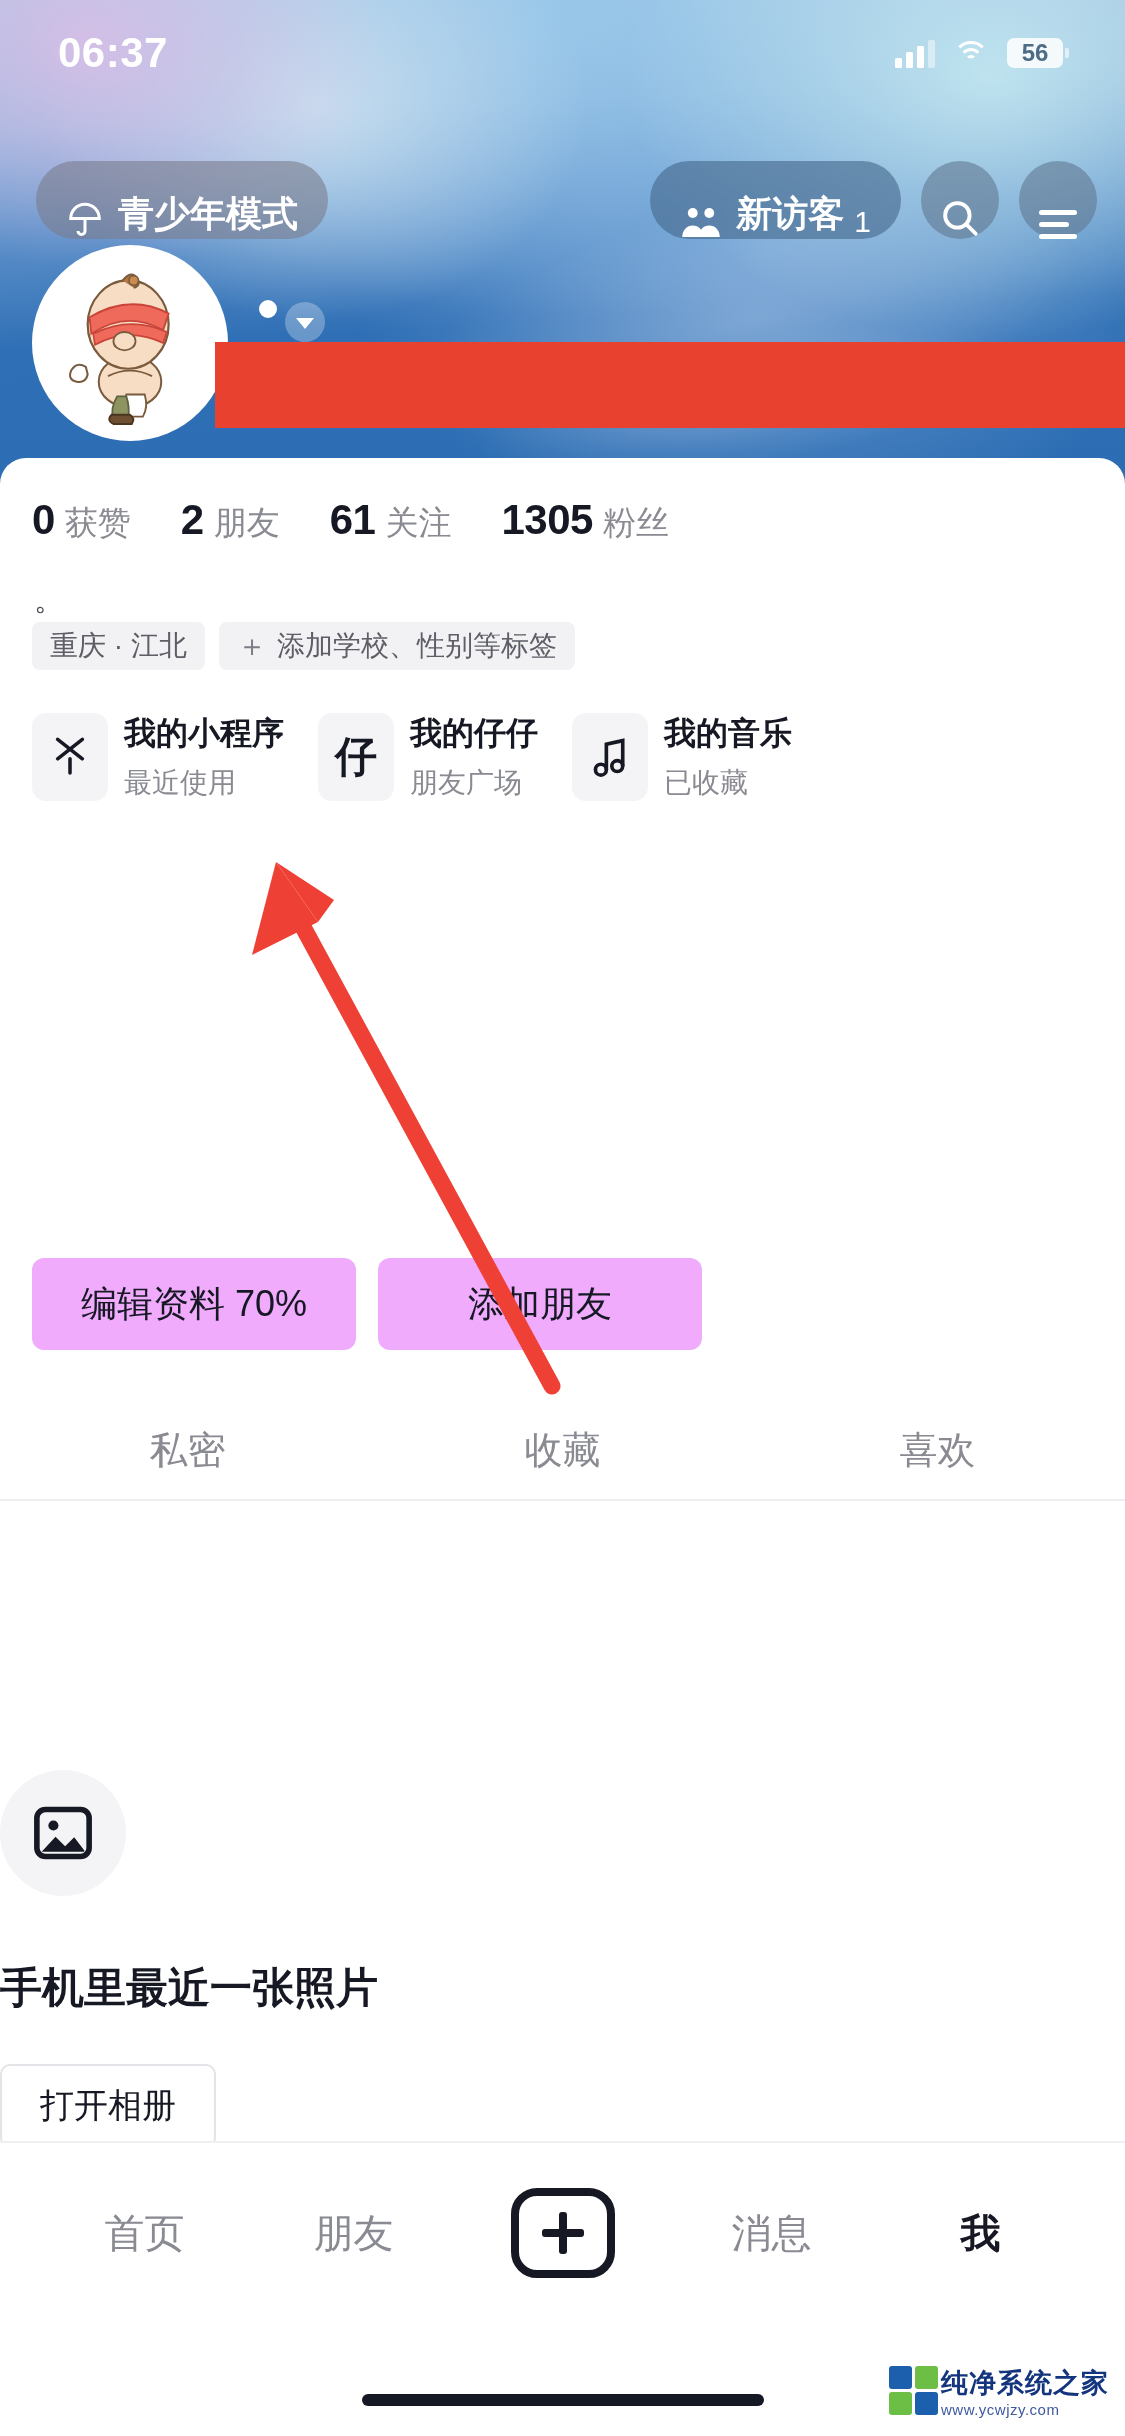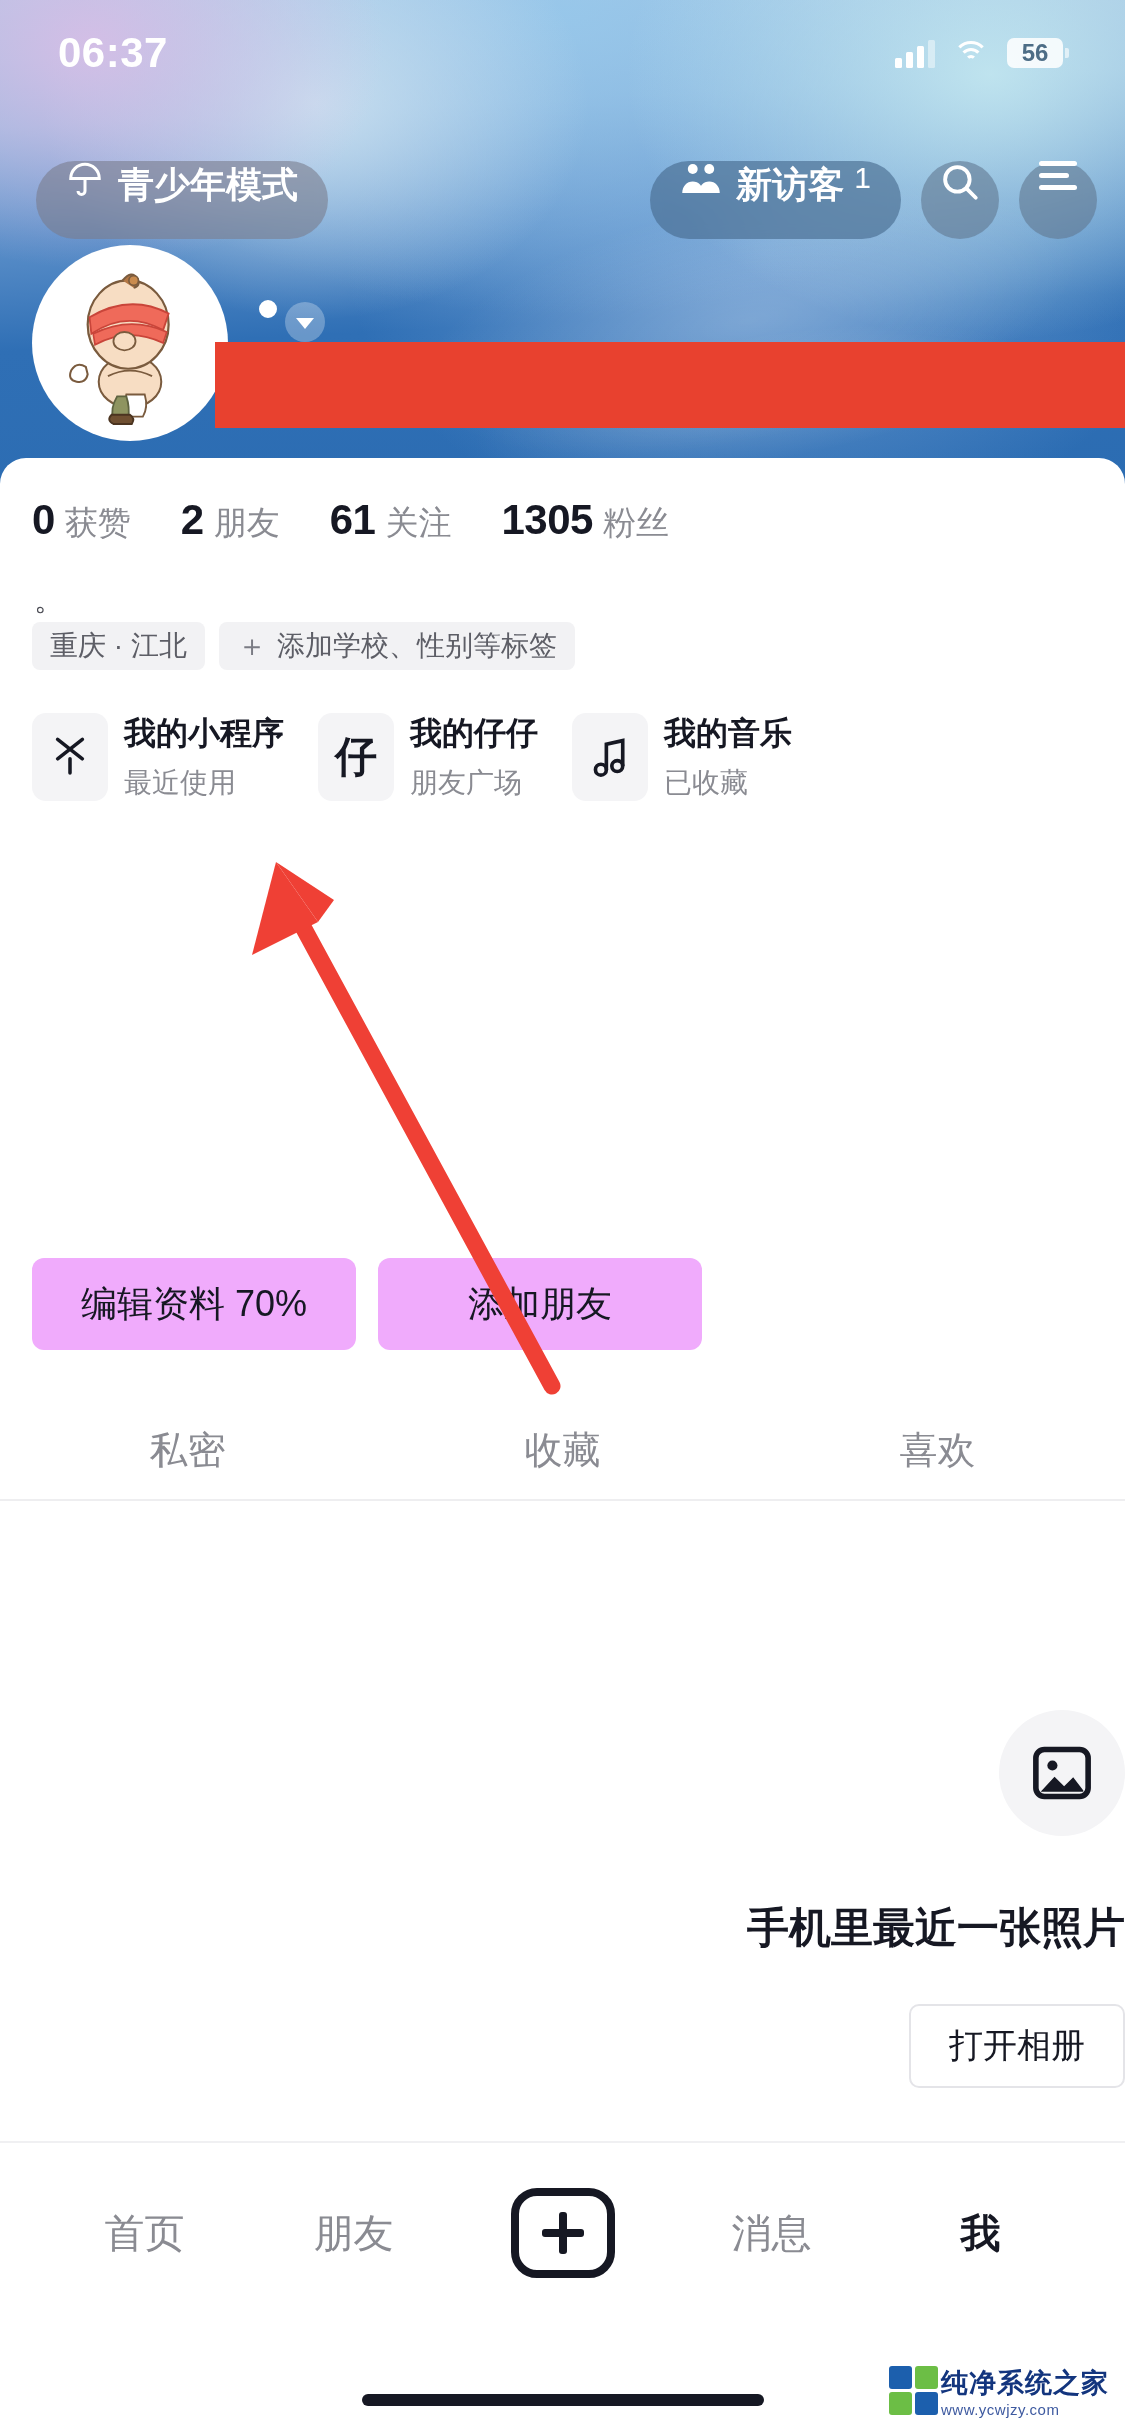--- a/index.html
+++ b/index.html
@@ -64,21 +64,21 @@
   .batt { width:56px; height:30px; border-radius:7px; background:rgba(255,255,255,0.85); position:relative; display:flex; align-items:center; justify-content:center; }
   .batt::after { content:""; position:absolute; right:-6px; top:10px; width:4px; height:10px; background:rgba(255,255,255,0.6); border-radius:0 2px 2px 0; }
   .batt-num { font-size:24px; font-weight:700; color:#4d6d86; }
 
   
   .topnav {
     position:absolute; left:0; top:155px; width:1125px; height:90px;
     display:flex; align-items:center; z-index:9; padding:0 28px;
   }
   .pill {
-    height:78px; border-radius:40px; display:flex; align-items:flex-start;
+    height:78px; border-radius:40px; display:flex; align-items:flex-end;
     gap:14px; padding:0 30px; color:#fff;
     background:rgba(105,112,130,0.55);
     backdrop-filter:blur(6px);
     font-size:36px; font-weight:600; white-space:nowrap;
   }
   .pill.youth { margin-left:8px; background:rgba(120,122,138,0.58); }
   .pill.visitor { background:rgba(70,105,140,0.62); margin-left:auto; }
   .pill.round { width:78px; padding:0; justify-content:center; margin-left:20px; background:rgba(95,118,142,0.58); }
   .visitor-count { font-size:30px; font-weight:500; margin-left:-4px; }
 
@@ -165,21 +165,21 @@
     font-size:38px; color:#8a8b92; position:relative;
   }
   .tab.active { color:#161823; font-weight:700; }
   .tab.active::after {
     content:""; position:absolute; bottom:-8px; left:50%; transform:translateX(-50%);
     width:130px; height:7px; background:#161823; border-radius:4px;
   }
   .tabs-rule { position:absolute; left:0; top:1499px; width:1125px; height:2px; background:#eeeef0; z-index:7; }
 
   
-  .empty { position:absolute; left:0; top:1600px; width:1125px; display:flex; flex-direction:column; align-items:flex-end; z-index:8; }
+  .empty { position:absolute; left:0; top:1660px; width:1125px; display:flex; flex-direction:column; align-items:flex-start; z-index:8; }
   .empty-ico {
     width:126px; height:126px; border-radius:50%; background:#f4f4f6;
     display:flex; align-items:center; justify-content:center; margin-top:110px;
   }
   .empty-txt { font-size:42px; font-weight:700; color:#161823; margin-top:64px; }
   .empty-btn {
     margin-top:48px; width:216px; height:84px; border:2px solid #e4e4e8; border-radius:10px;
     display:flex; align-items:center; justify-content:center;
     font-size:34px; color:#161823; background:#fff;
   }

